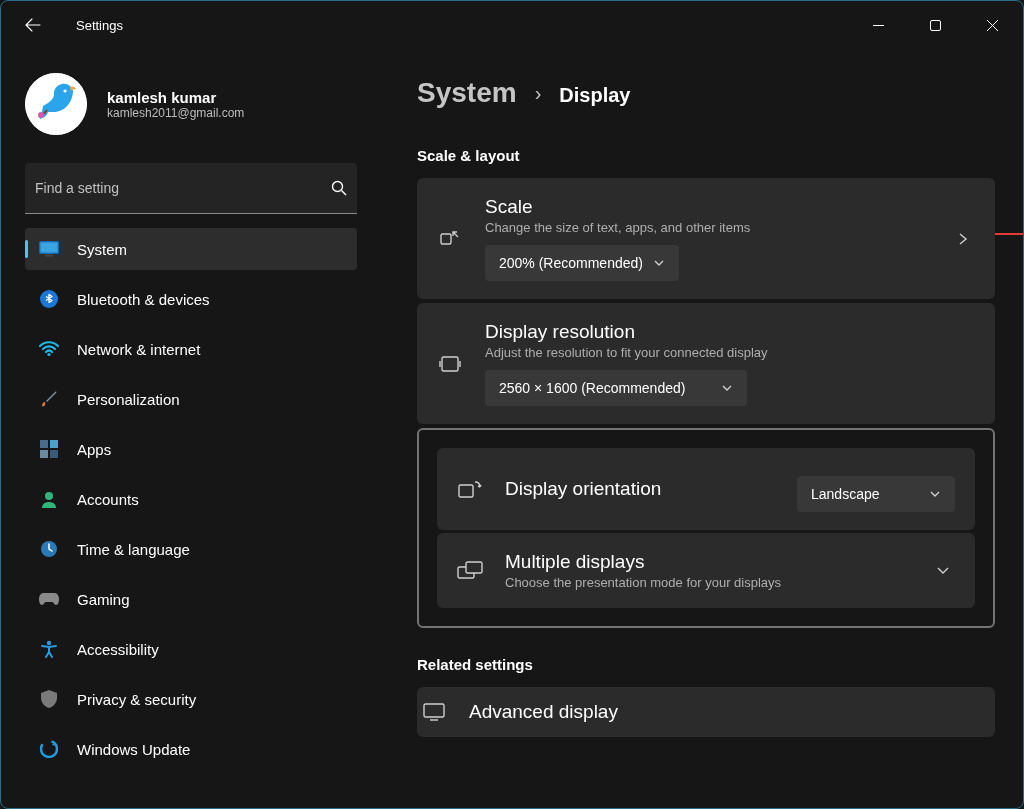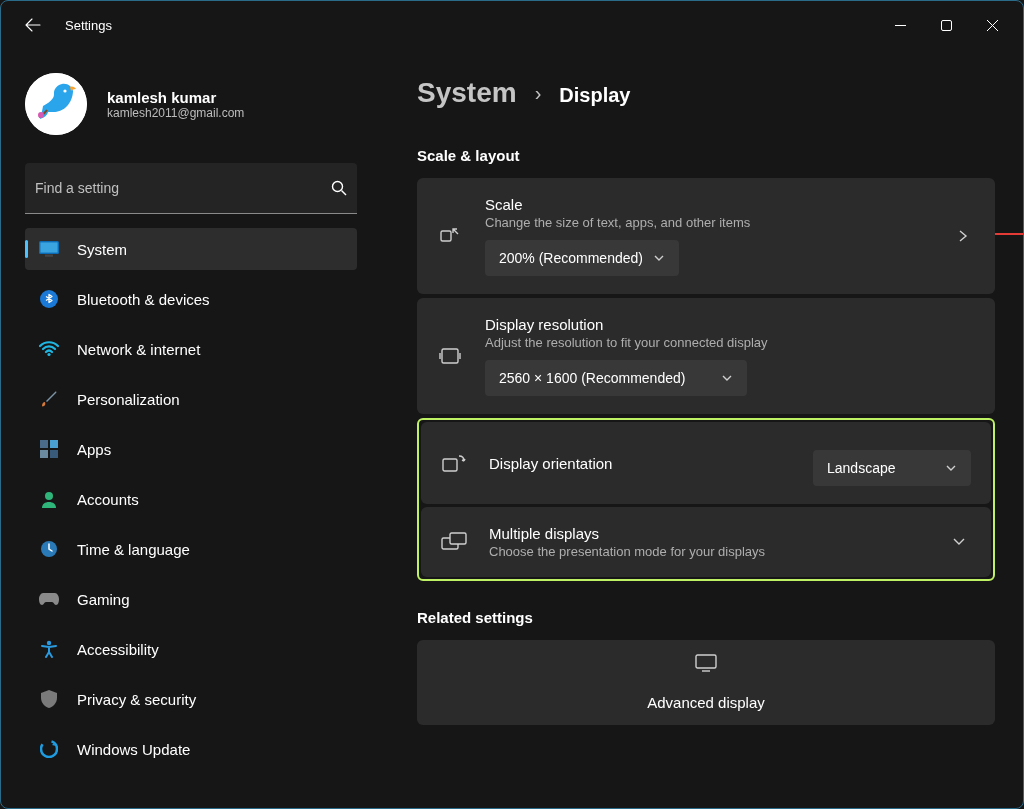--- a/index.html
+++ b/index.html
@@ -1,18 +1,18 @@
 <!DOCTYPE html>
 <html><head>
 <meta charset="utf-8">
 <style>
   * { box-sizing: border-box; margin: 0; padding: 0; font-family: "Segoe UI", sans-serif; }
   body { width: 1024px; height: 809px; background: #161616; color: #fff; overflow: hidden; border: 1px solid #2a6b8a; border-radius: 8px; }
   
-  .titlebar { display: flex; align-items: center; height: 48px; padding: 0 8px 0 16px; }
+  .titlebar { display: flex; align-items: center; height: 48px; padding: 0 8px 0 16px; gap: 11px; }
   .back-btn { width: 32px; height: 32px; display:flex; align-items:center; justify-content:center; color:#fff; }
   .app-title { margin-left: 16px; font-size: 13px; font-weight: 400; }
   .spacer { flex: 1; }
   .winbtn { width:46px; height:32px; display:flex; align-items:center; justify-content:center; color:#fff; }
   
   .content { display:flex; height: calc(100% - 48px); }
   .sidebar { width: 380px; padding: 24px 16px 0 16px; display:flex; flex-direction:column; }
   .profile { display:flex; align-items:center; gap:20px; margin-bottom:28px; padding-left:8px;}
   .avatar { width:62px; height:62px; border-radius:50%; background:#fff; display:flex; align-items:center; justify-content:center; overflow:hidden;}
   .profile-name { font-size:15px; font-weight:600; }
@@ -29,27 +29,27 @@
   .main { flex:1; padding: 28px 28px 0 36px; overflow:hidden; position:relative;}
   .breadcrumb { display:flex; align-items:baseline; gap:18px; margin-bottom:38px; }
   .bc-parent { font-size:28px; font-weight:600; color:#c5c5c5;}
   .bc-sep { font-size:20px; color:#c5c5c5; transform: translateY(-2px);}
   .bc-current { font-size:20px; font-weight:700; }
   .section-title { font-size:15px; font-weight:600; margin-bottom:14px;}
   .arrow-annot { position:absolute; left:543px; top:176px; }
   .card { background:#2b2b2b; border-radius:6px; margin-bottom:4px; padding:18px 20px; display:flex; align-items:center; gap:22px; position:relative;}
   .card .icon-slot { width:26px; display:flex; align-items:center; justify-content:center;}
   .card-body { flex:1; }
-  .card-title { font-size:15px; font-weight:400;}
+  .card-title { font-size:19px; font-weight:400;}
   .card-sub { font-size:13px; color:#aeaeae; margin-top:2px;}
   .card-chevron { width:24px; display:flex; align-items:center; justify-content:center; color:#cfcfcf;}
   .dropdown { background:#383838; border-radius:4px; height:36px; display:flex; align-items:center; padding:0 14px; gap:10px; font-size:14px; cursor:pointer; margin-top:10px; width:fit-content;}
   .dropdown.wide { min-width:262px; justify-content:space-between;}
   .dropdown.landscape { min-width:158px; justify-content:space-between;}
-  .highlight-box { border:2px solid #bef264; border-radius:6px; padding:2px; margin-top:4px;}
+  .highlight-box { border:2px solid #737373; border-radius:6px; padding:18px; margin-top:4px;}
   .highlight-box .card { margin-bottom:3px;}
   .highlight-box .card:last-child { margin-bottom:0;}
   .related { margin-top:28px; }
   svg { display:block; }
 </style>
 </head>
 <body>
 
 <div class="titlebar">
   <div class="back-btn">
@@ -299,21 +299,21 @@
         <div class="card-chevron">
           <svg width="14" height="10" viewBox="0 0 14 10">
               <path d="M2 2l5 5 5-5" stroke="#cfcfcf" stroke-width="1.4" fill="none"></path>
             </svg>
         </div>
       </div>
     </div>
 
     <div class="related">
       <div class="section-title">Related settings</div>
-      <div class="card" style="padding:14px 4px;flex-direction:column;">
+      <div class="card" style="padding:14px 4px;">
         <div class="icon-slot">
           <svg width="22" height="18" viewBox="0 0 22 18">
               <rect x="1" y="1" width="20" height="13" rx="1.5" stroke="#cfcfcf" stroke-width="1.4" fill="none"></rect>
               <path d="M7 17h8" stroke="#cfcfcf" stroke-width="1.4"></path>
             </svg>
         </div>
         <div class="card-body">
           <div class="card-title">Advanced display</div>
         </div>
       </div>

